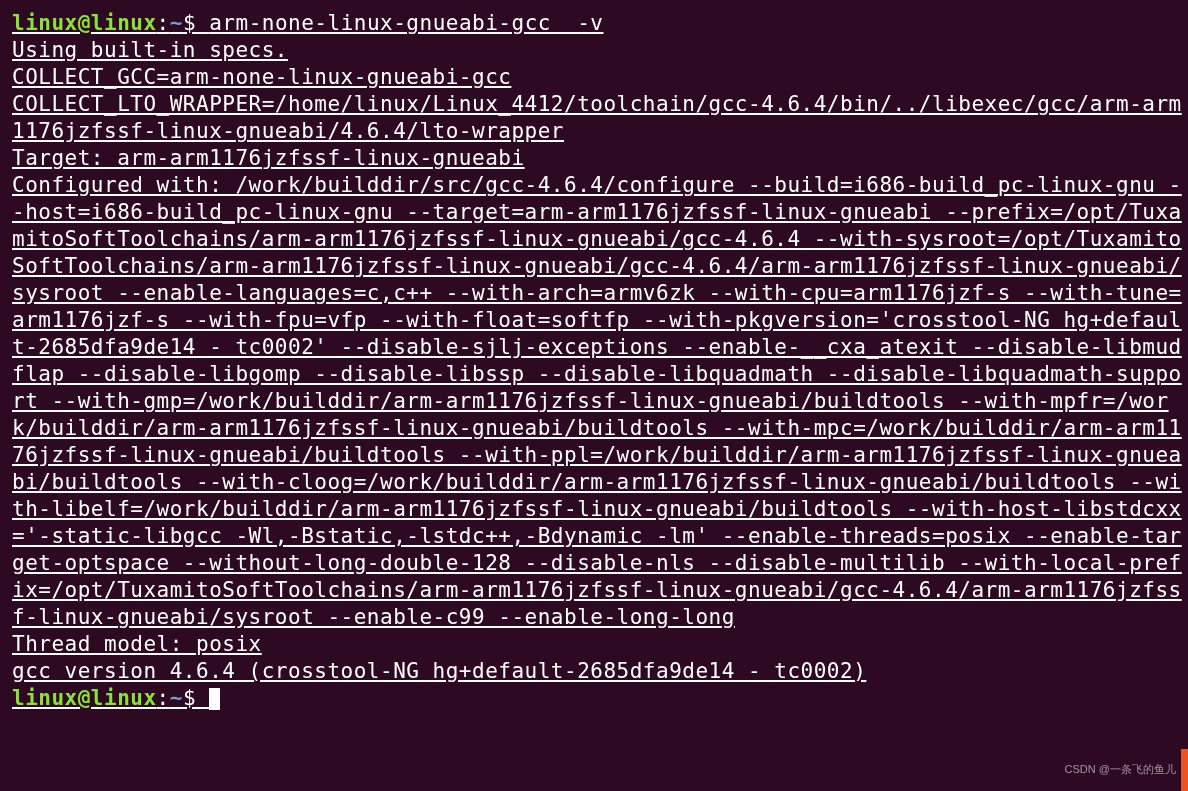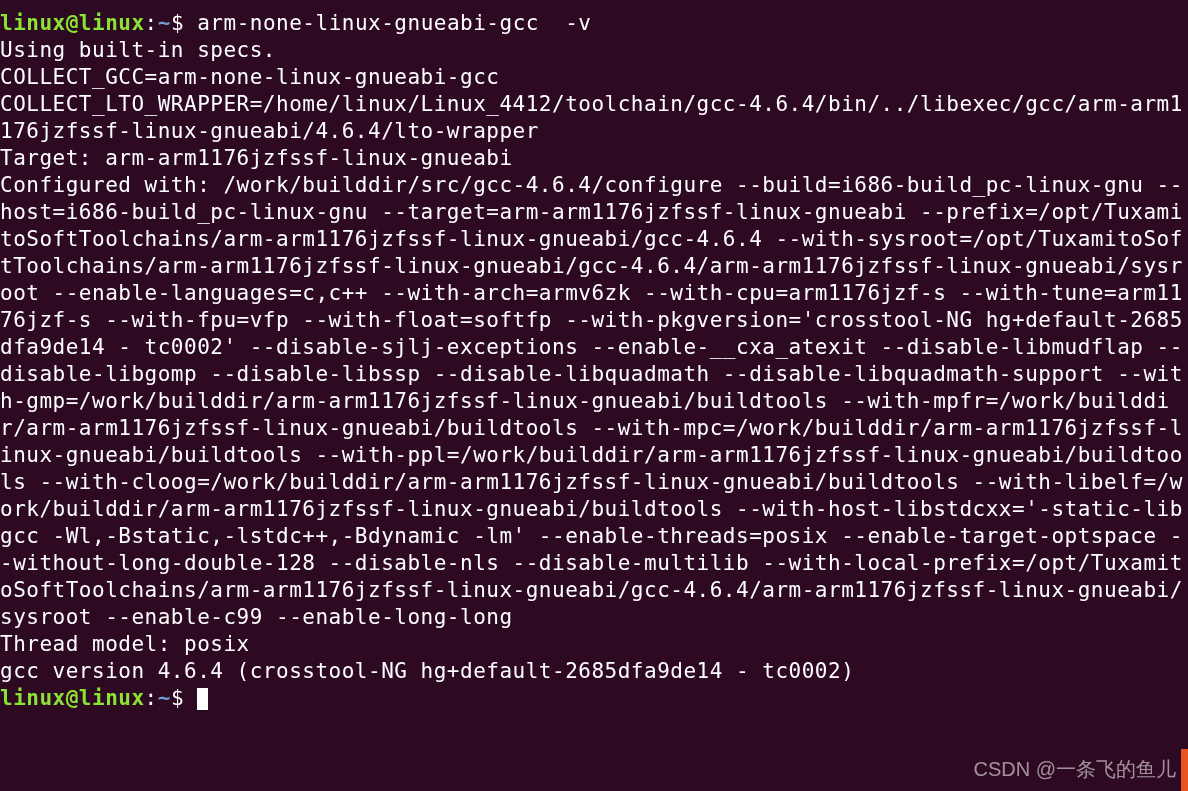--- a/index.html
+++ b/index.html
@@ -9,42 +9,43 @@
     height: 791px;
     background: #2d0922;
     font-family: "DejaVu Sans Mono", "Ubuntu Mono", monospace;
     font-size: 21px;
     line-height: 27px;
     color: #ffffff;
     overflow: hidden;
     position: relative;
   }
   .terminal {
-    padding: 10px 0 0 0;
+    padding: 10px 0 0 12px;
     white-space: pre-wrap;
     word-break: break-all;
     letter-spacing: 0.5px;
+    text-decoration: underline;
   }
   .prompt-user { color: #8ae234; font-weight: bold; }
   .prompt-colon { color: #ffffff; }
   .prompt-path { color: #729fcf; font-weight: bold; }
   .prompt-dollar { color: #ffffff; }
   .cursor {
     display: inline-block;
     width: 11px;
     height: 22px;
     background: #ffffff;
     vertical-align: text-bottom;
   }
   .watermark {
     position: absolute;
     bottom: 8px;
     right: 12px;
     font-family: sans-serif;
-    font-size: 20px;
+    font-size: 11px;
     color: rgba(255,255,255,0.55);
   }
   .sidebar-fragment {
     position: absolute;
     right: 0;
     bottom: 0;
     width: 7px;
     height: 42px;
     background: #e95420;
   }

